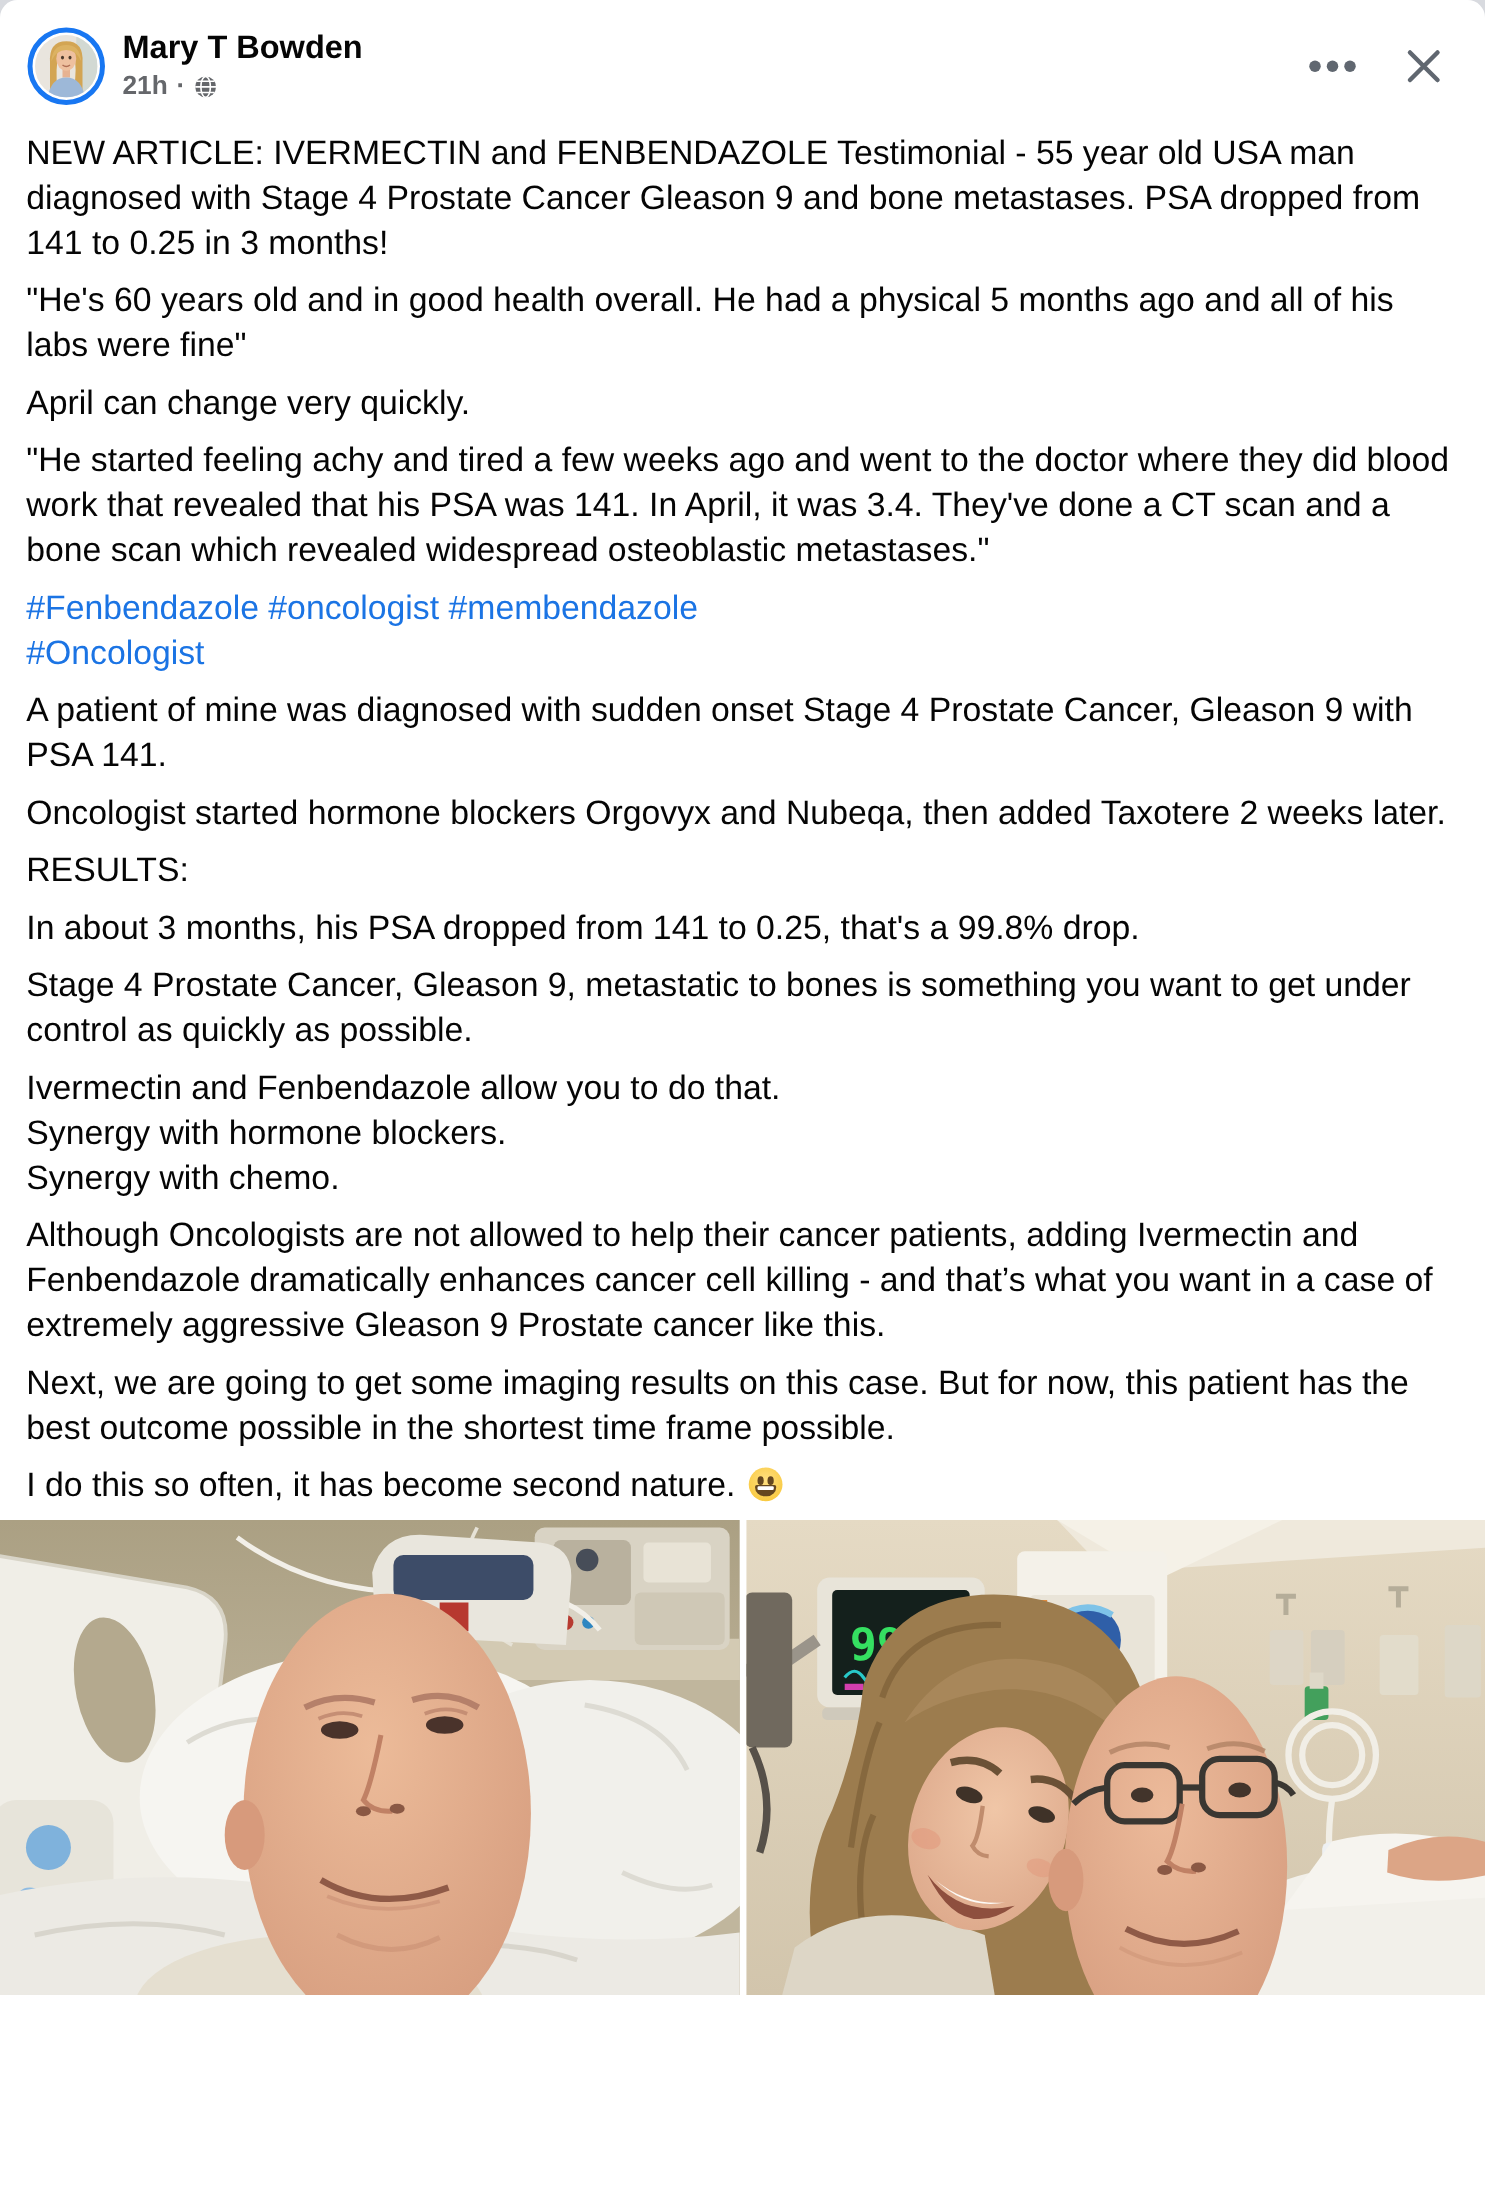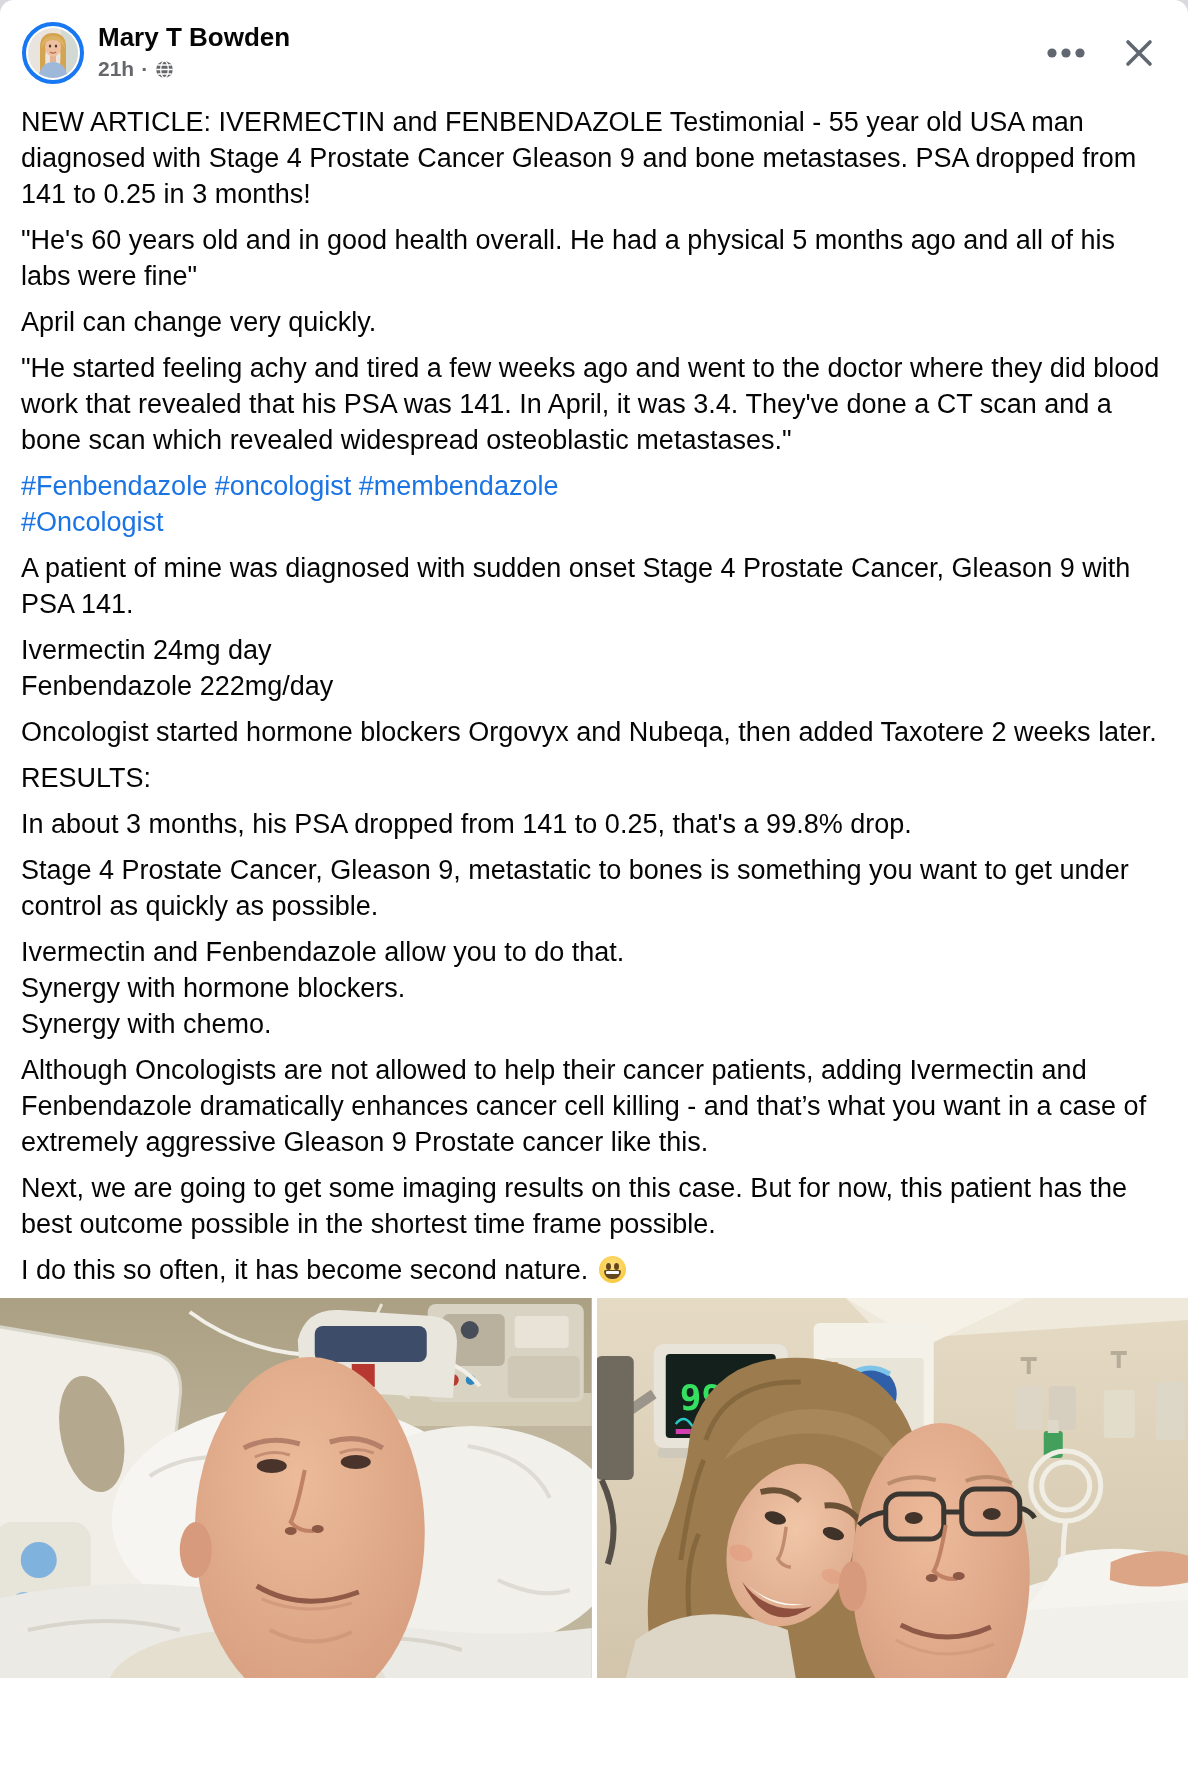--- a/index.html
+++ b/index.html
@@ -93,21 +93,20 @@
     </div>
   </div>
 
   <div class="post-text">
       <div class="para">NEW ARTICLE: IVERMECTIN and FENBENDAZOLE Testimonial - 55 year old USA man diagnosed with Stage 4 Prostate Cancer Gleason 9 and bone metastases. PSA dropped from 141 to 0.25 in 3 months!</div>
       <div class="para">"He's 60 years old and in good health overall. He had a physical 5 months ago and all of his labs were fine"</div>
       <div class="para">April can change very quickly.</div>
       <div class="para">"He started feeling achy and tired a few weeks ago and went to the doctor where they did blood work that revealed that his PSA was 141. In April, it was 3.4. They've done a CT scan and a bone scan which revealed widespread osteoblastic metastases."</div>
       <div class="para"><a href="#">#Fenbendazole</a> <a href="#">#oncologist</a> <a href="#">#membendazole</a><br><a href="#">#Oncologist</a></div>
       <div class="para">A patient of mine was diagnosed with sudden onset Stage 4 Prostate Cancer, Gleason 9 with PSA 141.</div>
-      <div class="para">Ivermectin 24mg day<br>Fenbendazole 222mg/day</div>
       <div class="para">Oncologist started hormone blockers Orgovyx and Nubeqa, then added Taxotere 2 weeks later.</div>
       <div class="para">RESULTS:</div>
       <div class="para">In about 3 months, his PSA dropped from 141 to 0.25, that's a 99.8% drop.</div>
       <div class="para">Stage 4 Prostate Cancer, Gleason 9, metastatic to bones is something you want to get under control as quickly as possible.</div>
       <div class="para">Ivermectin and Fenbendazole allow you to do that.<br>Synergy with hormone blockers.<br>Synergy with chemo.</div>
       <div class="para">Although Oncologists are not allowed to help their cancer patients, adding Ivermectin and Fenbendazole dramatically enhances cancer cell killing - and that’s what you want in a case of extremely aggressive Gleason 9 Prostate cancer like this.</div>
       <div class="para">Next, we are going to get some imaging results on this case. But for now, this patient has the best outcome possible in the shortest time frame possible.</div>
       <div class="para">I do this so often, it has become second nature. <span class="emoji"><span class="eye l"></span><span class="eye r"></span><span class="mouth"></span></span></div>
     </div>
 

